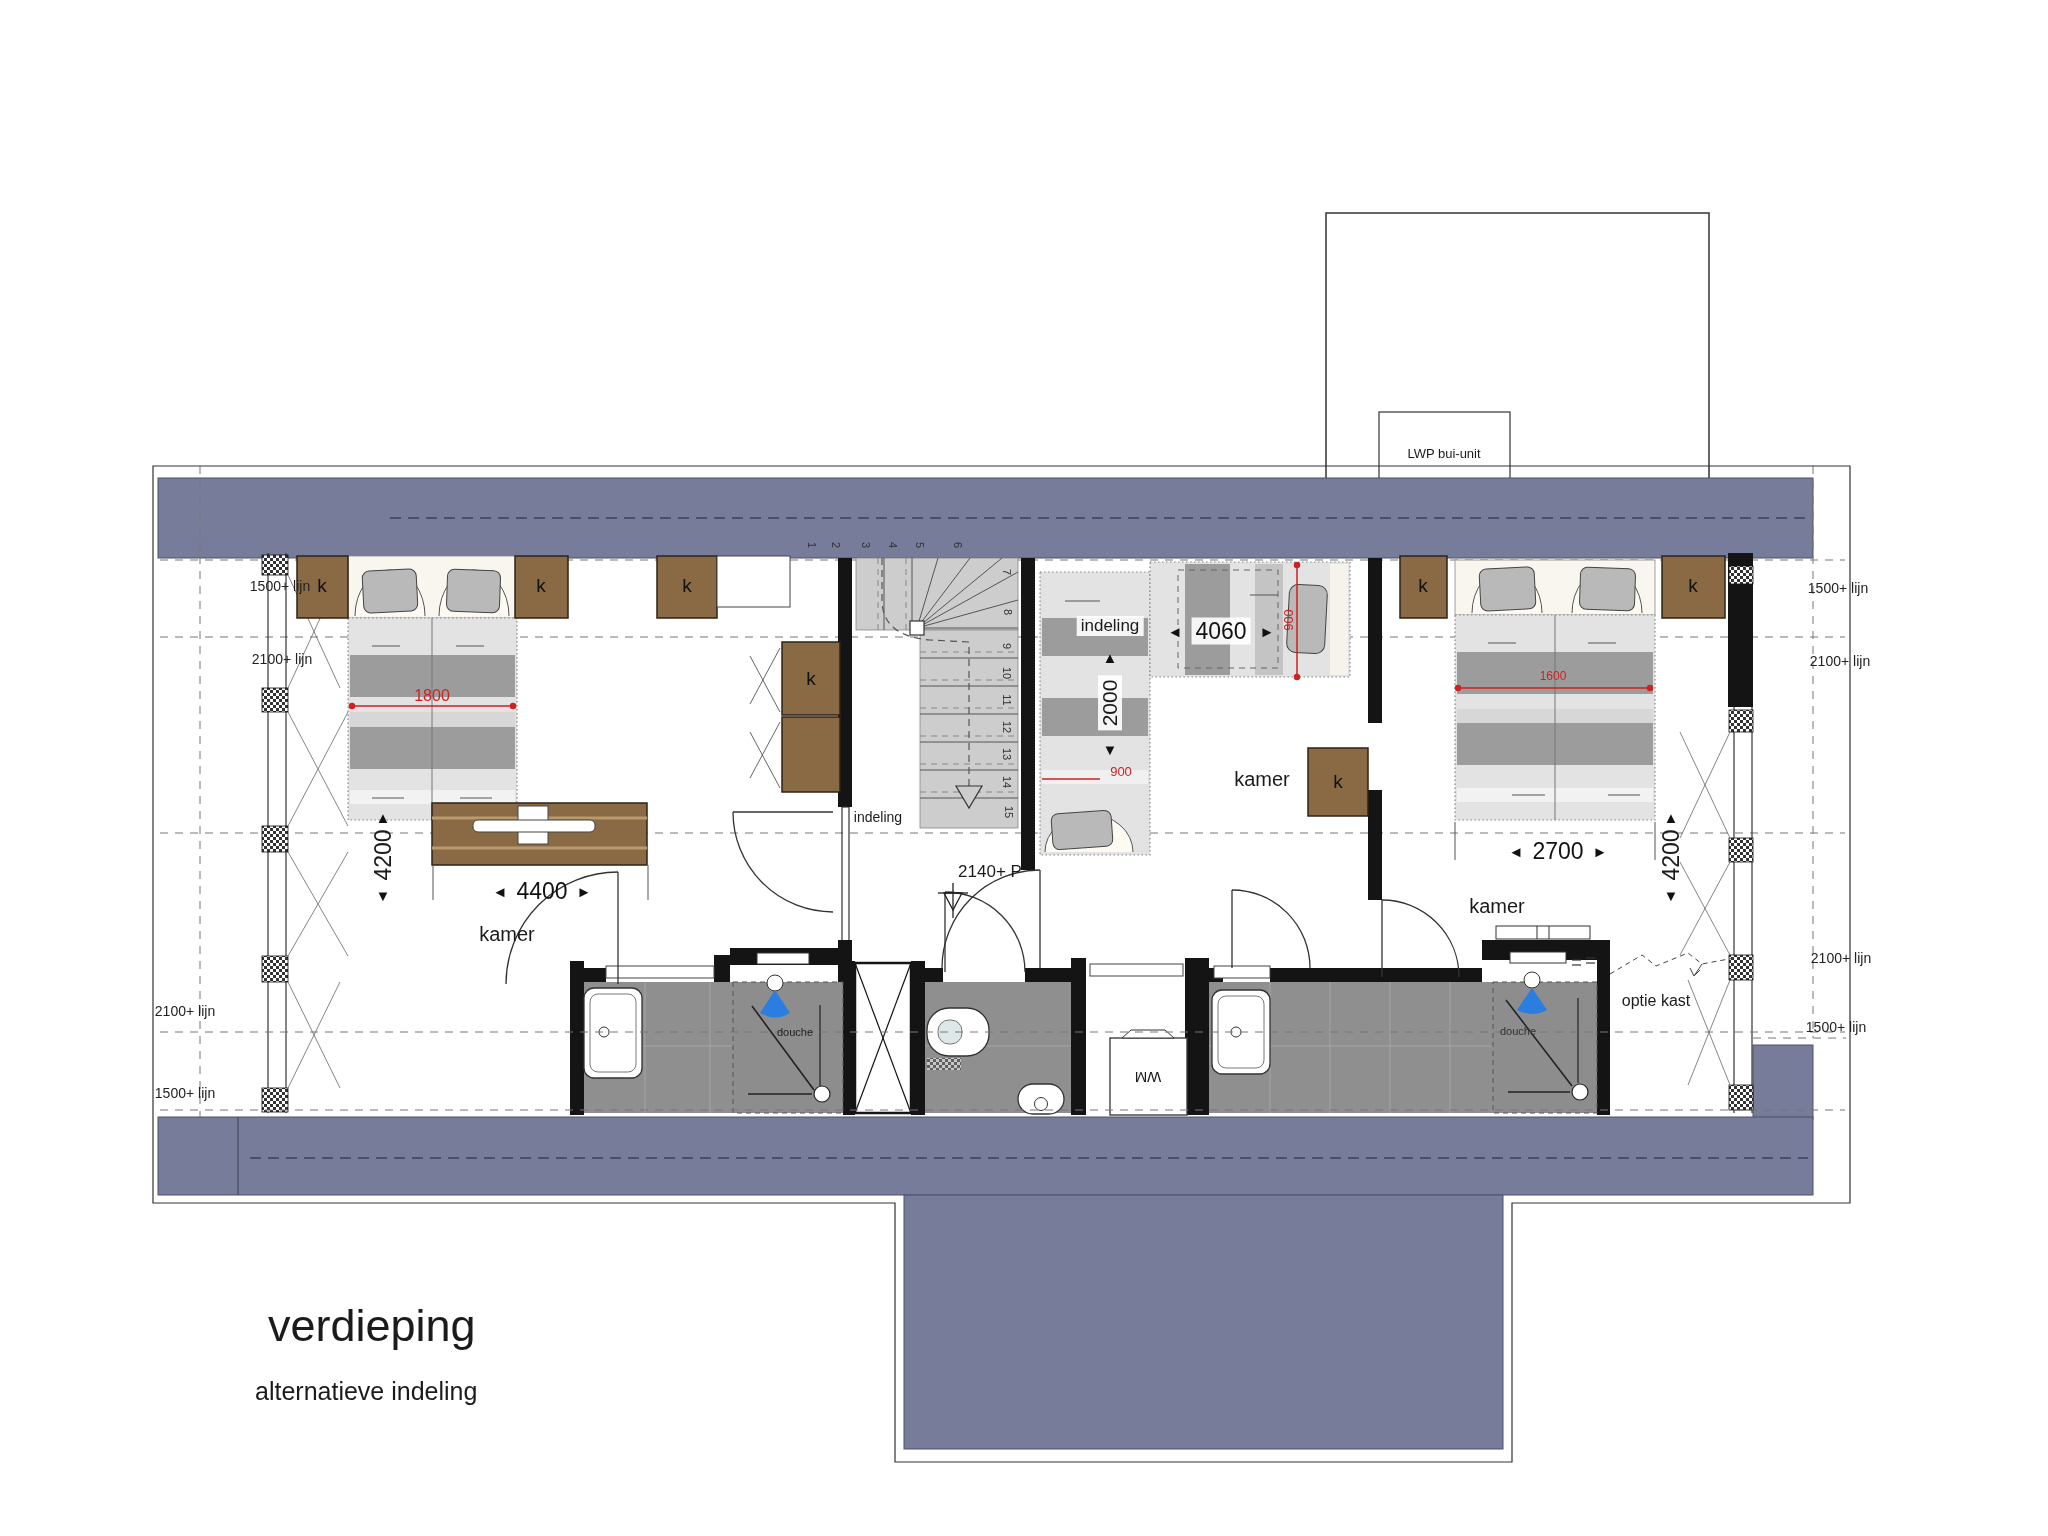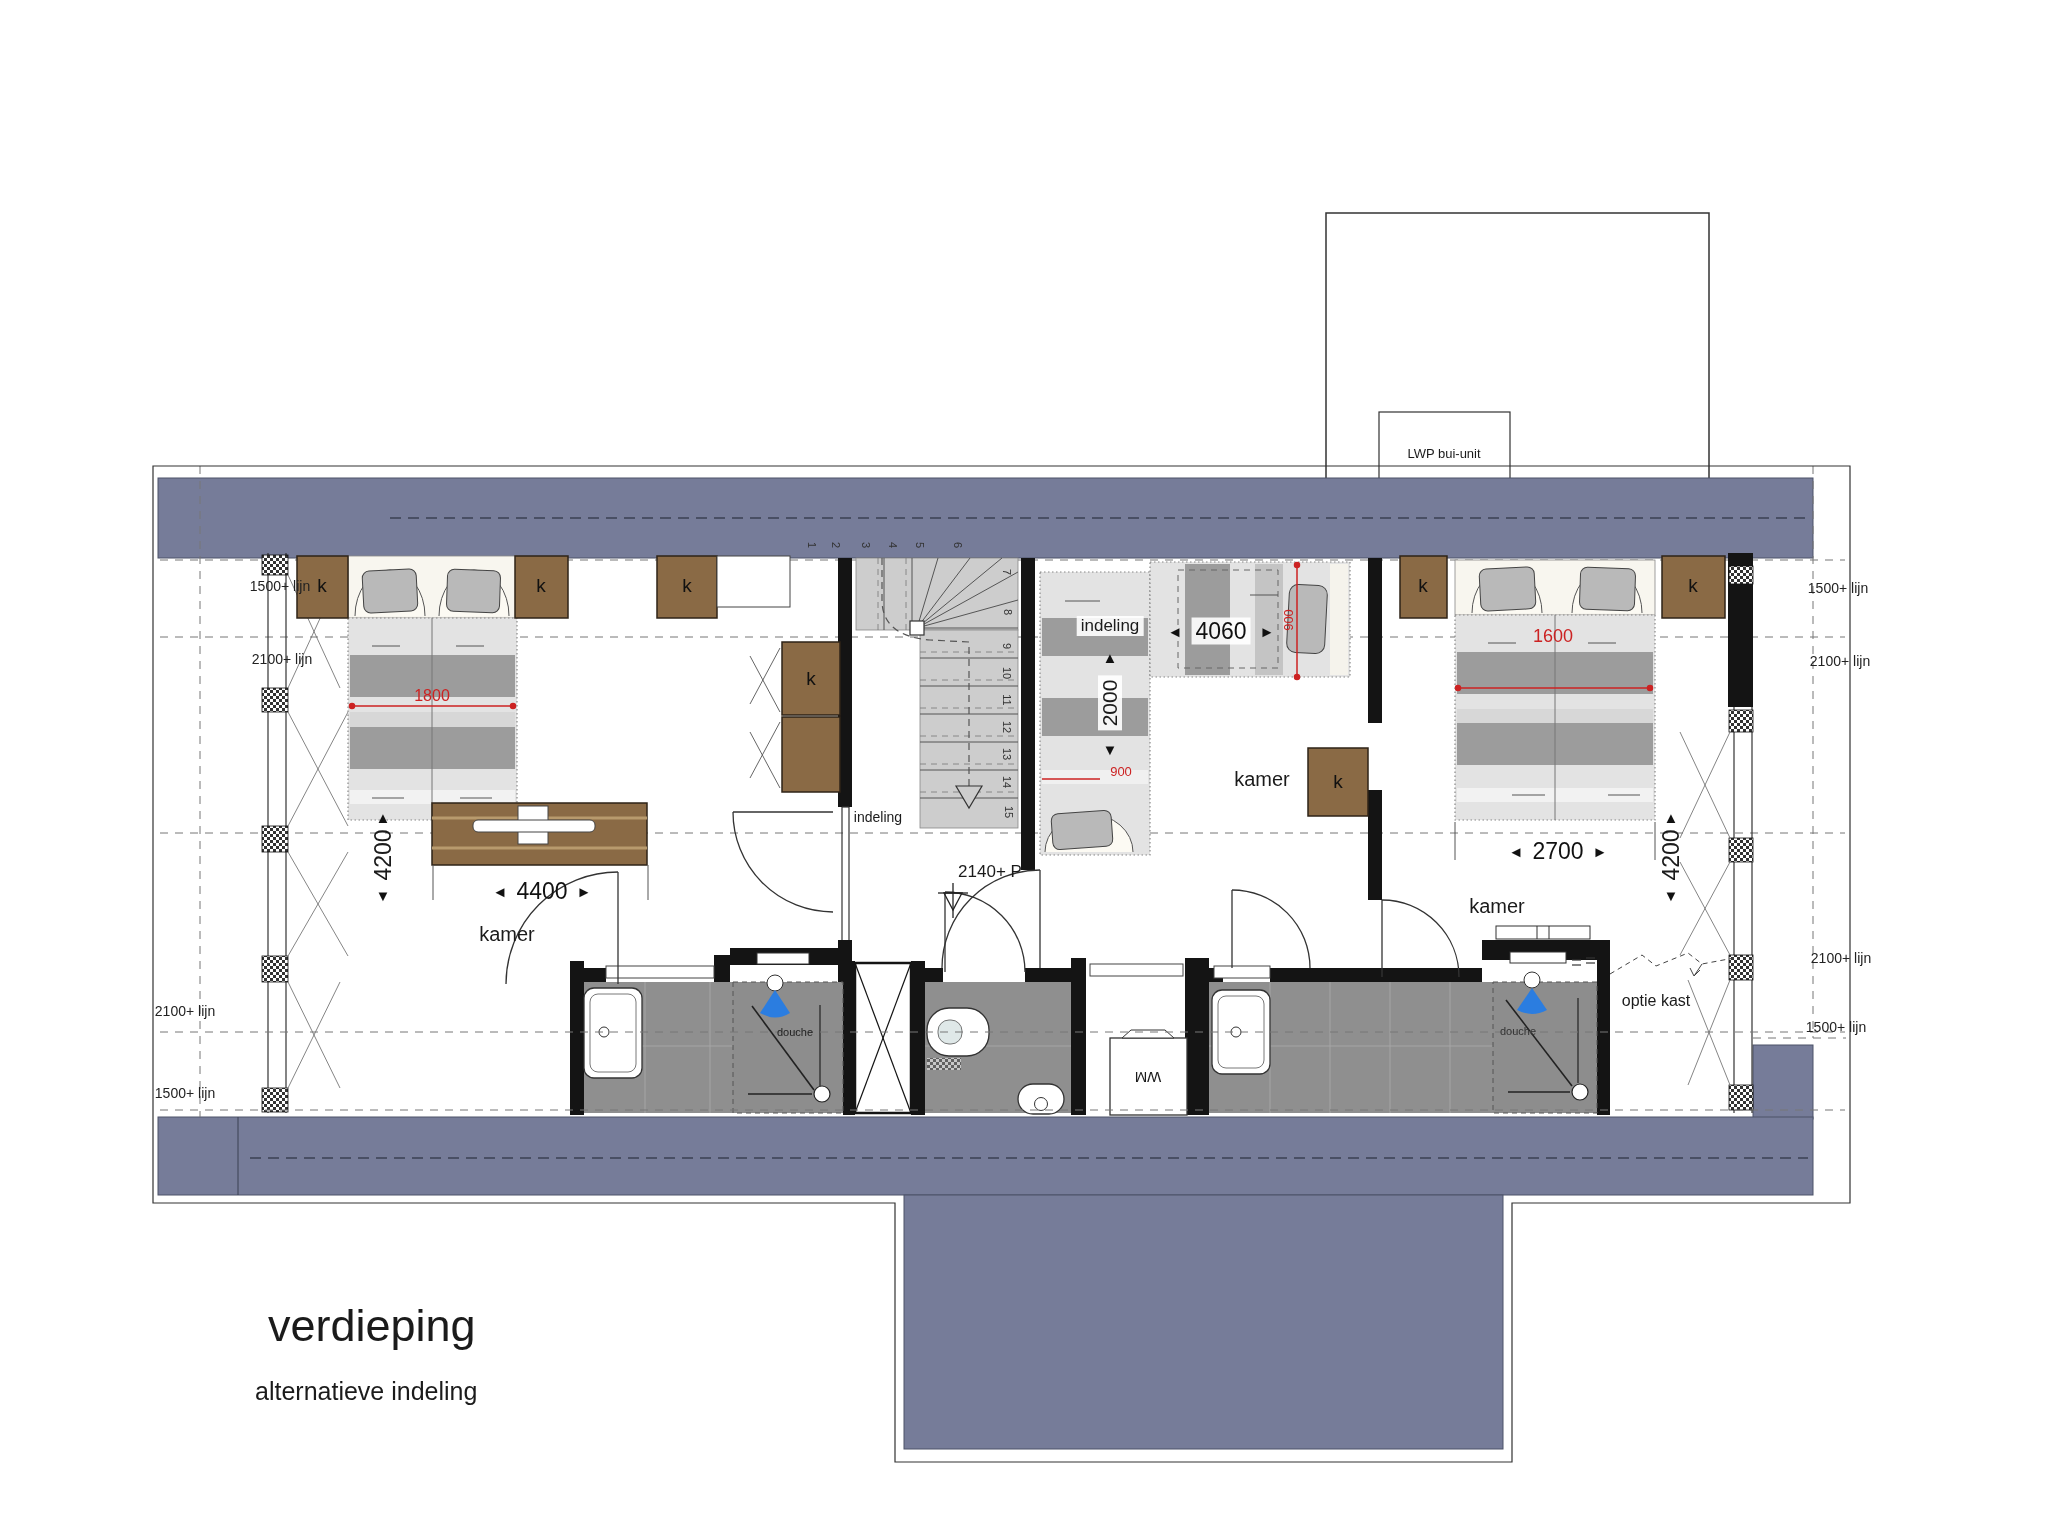--- a/index.html
+++ b/index.html
@@ -422,21 +422,21 @@
 
 <div class="lbl arr" style="left:1671px;top:817px">▲</div>
 <div class="lbl rotccw" style="left:1671px;top:855px;font-size:23px">4200</div>
 <div class="lbl arr" style="left:1671px;top:895px">▼</div>
 
 <div class="lbl arr" style="left:1110px;top:657px">▲</div>
 <div class="lbl rotccw whitebg" style="left:1110px;top:703px;font-size:21px">2000</div>
 <div class="lbl arr" style="left:1110px;top:749px">▼</div>
 
 <div class="lbl red" style="left:432px;top:696px;font-size:16px">1800</div>
-<div class="lbl red" style="left:1553px;top:636px;font-size:18px">1600</div>
+<div class="lbl red" style="left:1553px;top:676px;font-size:12px">1600</div>
 <div class="lbl rotccw red" style="left:1288px;top:620px;font-size:13px">900</div>
 <div class="lbl red" style="left:1121px;top:771px;font-size:13px">900</div>
 
 <span class="stair-num" style="left:812px;top:545px">1</span>
 <span class="stair-num" style="left:836px;top:545px">2</span>
 <span class="stair-num" style="left:866px;top:545px">3</span>
 <span class="stair-num" style="left:893px;top:545px">4</span>
 <span class="stair-num" style="left:920px;top:545px">5</span>
 <span class="stair-num" style="left:958px;top:545px">6</span>
 <span class="stair-num" style="left:1007px;top:572px">7</span>

